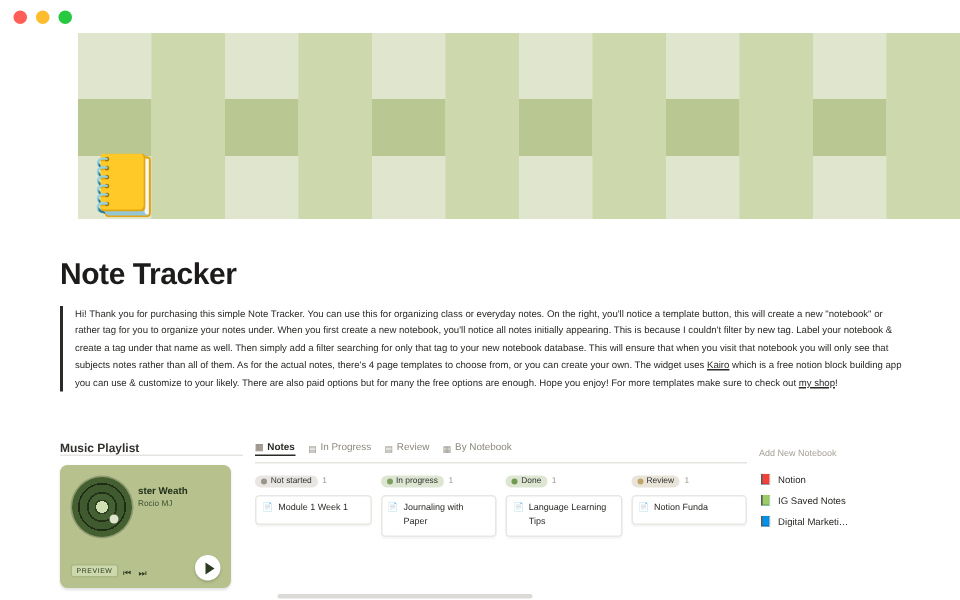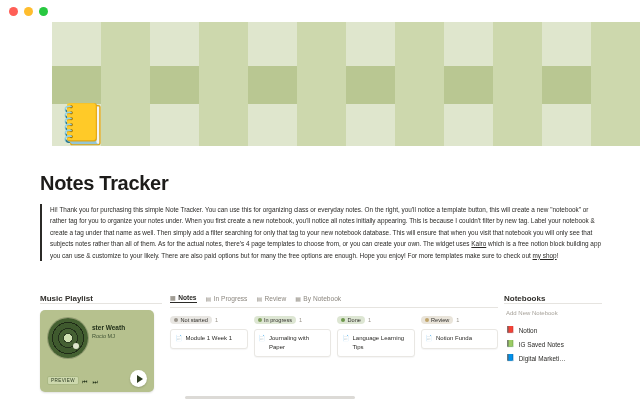--- a/index.html
+++ b/index.html
@@ -233,21 +233,21 @@
         <div class="cell" style="left: 441px; top: 82px; width: 49px; height: 42px; background: rgb(205, 216, 173);"></div>
         <div class="cell" style="left: 490px; top: 82px; width: 49px; height: 42px; background: rgb(223, 230, 205);"></div>
         <div class="cell" style="left: 539px; top: 82px; width: 49px; height: 42px; background: rgb(205, 216, 173);"></div>
       </div>
   </div>
 
   <div class="page-icon">📒</div>
 
   <div class="body-wrap">
 
-    <div class="title">Notes Tracker</div>
+    <div class="title">Note Tracker</div>
 
     <div class="quote">
       <span>Hi! Thank you for purchasing this simple Note Tracker. You can use this for organizing class or everyday notes. On the right, you'll notice a template button, this will create a new "notebook" or rather tag for you to organize your notes under. When you first create a new notebook, you'll notice all notes initially appearing. This is because I couldn't filter by new tag. Label your notebook &amp; create a tag under that name as well. Then simply add a filter searching for only that tag to your new notebook database. This will ensure that when you visit that notebook you will only see that subjects notes rather than all of them. As for the actual notes, there's 4 page templates to choose from, or you can create your own. The widget uses </span><a href="#">Kairo</a><span> which is a free notion block building app you can use &amp; customize to your likely. There are also paid options but for many the free options are enough. Hope you enjoy! For more templates make sure to check out </span><a href="#">my shop</a><span>!</span>
     </div>
 
     <div class="cols">
 
       <div class="col-left">
         <div class="col-head">Music Playlist</div>
         <div class="player">
@@ -338,21 +338,20 @@
               </div>
               <div class="card">
                 <span class="cicon">📄</span>
                 <span class="ctext">Notion Funda</span>
               </div>
             </div>
           </div>
       </div>
 
       <div class="col-right">
-        <div class="col-head">Notebooks</div>
         <div class="nb-add">Add New Notebook</div>
         <div id="nb-list">
             <div class="nb-item">
               <span class="nbicon">📕</span>
               <span>Notion</span>
             </div>
             <div class="nb-item">
               <span class="nbicon">📗</span>
               <span>IG Saved Notes</span>
             </div>

